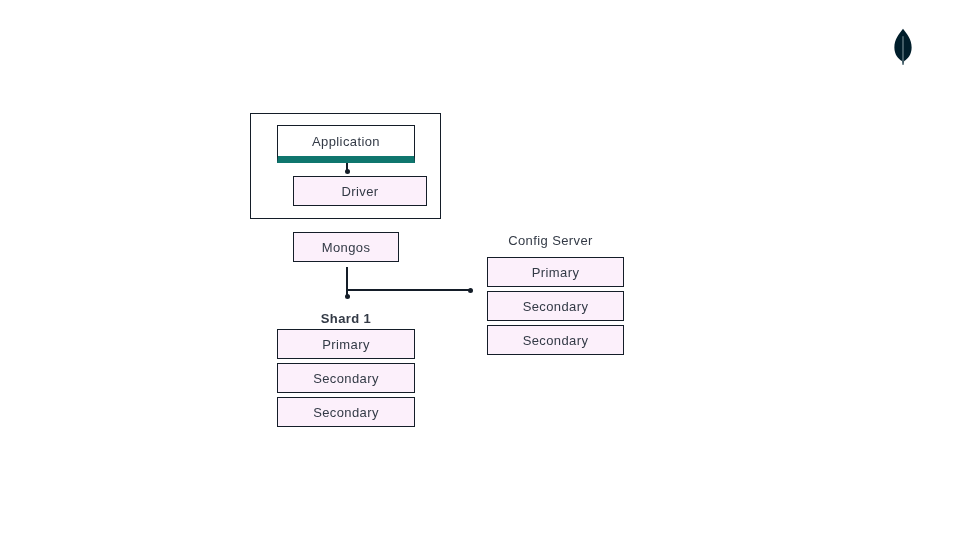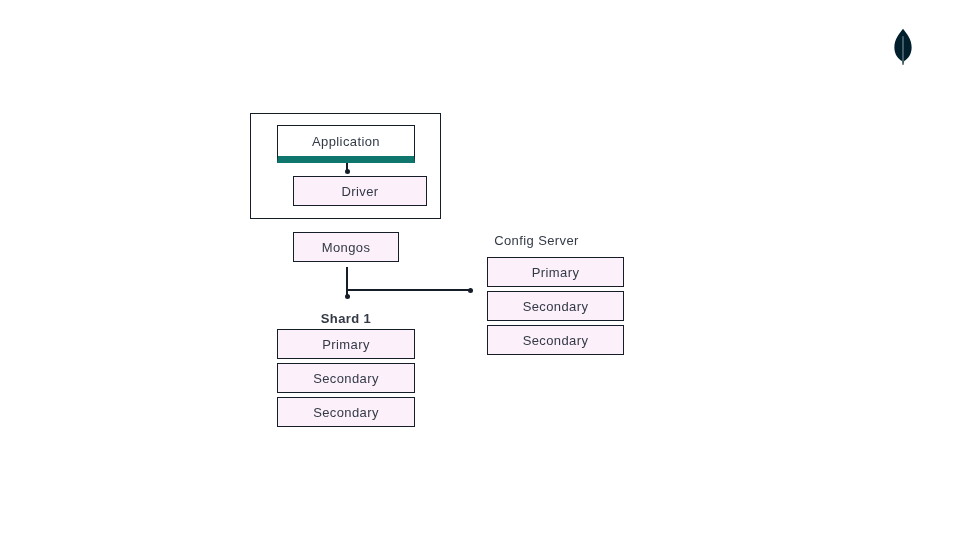--- a/index.html
+++ b/index.html
@@ -49,21 +49,21 @@
   .driver-box  { left: 277px; top: 176px; width: 134px; height: 30px; margin-left: 16px; }
   .mongos-box  { left: 293px; top: 232px; width: 106px; height: 30px; text-align: right; }
 
   .group-title {
     position: absolute;
     color: #333a46;
     font-size: 13px;
     letter-spacing: 0.4px;
     text-align: center;
   }
-  .config-title { left: 468px; top: 233px; width: 137px; }
+  .config-title { left: 482px; top: 233px; width: 137px; }
   .shard-title  { left: 277px; top: 311px; width: 138px; font-weight: bold; }
 
   .cfg-primary    { left: 487px; top: 257px; width: 137px; height: 30px; }
   .cfg-secondary1 { left: 487px; top: 291px; width: 137px; height: 30px; }
   .cfg-secondary2 { left: 487px; top: 325px; width: 137px; height: 30px; }
 
   .sh-primary    { left: 277px; top: 329px; width: 138px; height: 30px; }
   .sh-secondary1 { left: 277px; top: 363px; width: 138px; height: 30px; }
   .sh-secondary2 { left: 277px; top: 397px; width: 138px; height: 30px; }
 

